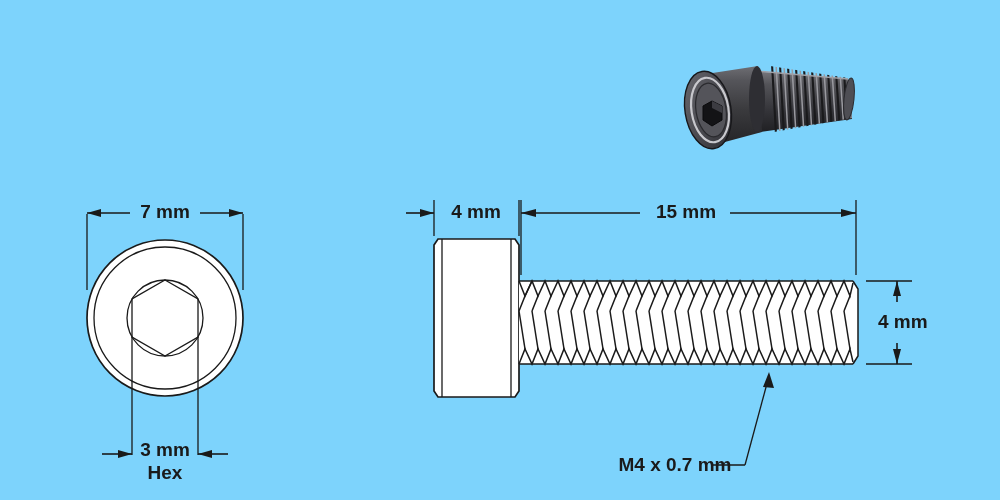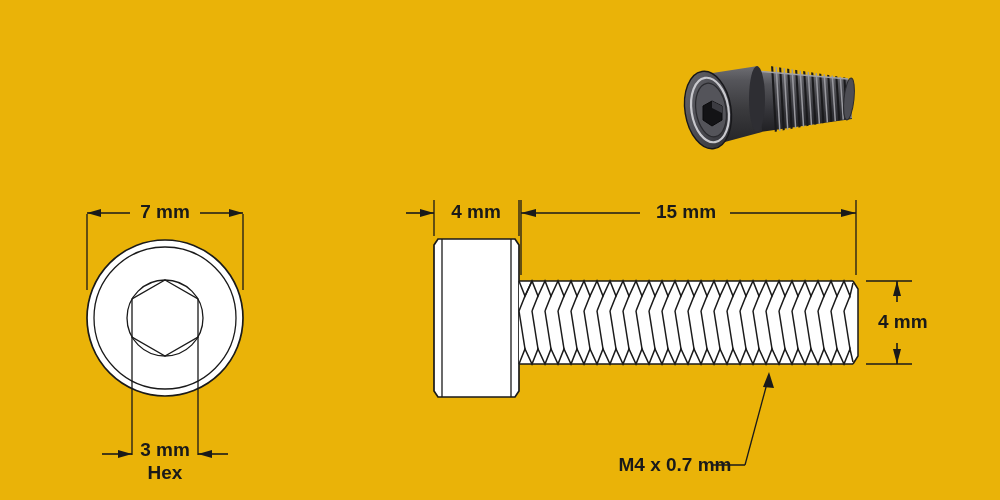--- a/index.html
+++ b/index.html
@@ -4,21 +4,21 @@
 <style>
   html, body {
     margin: 0;
     padding: 0;
     background: #ffffff;
   }
   #page {
     position: relative;
     width: 1000px;
     height: 500px;
-    background: #eab308;
+    background: #7dd3fc;
     overflow: hidden;
     font-family: "Liberation Sans", sans-serif;
   }
   #page svg {
     position: absolute;
     left: 0;
     top: 0;
     display: block;
   }
   .dim-text {

